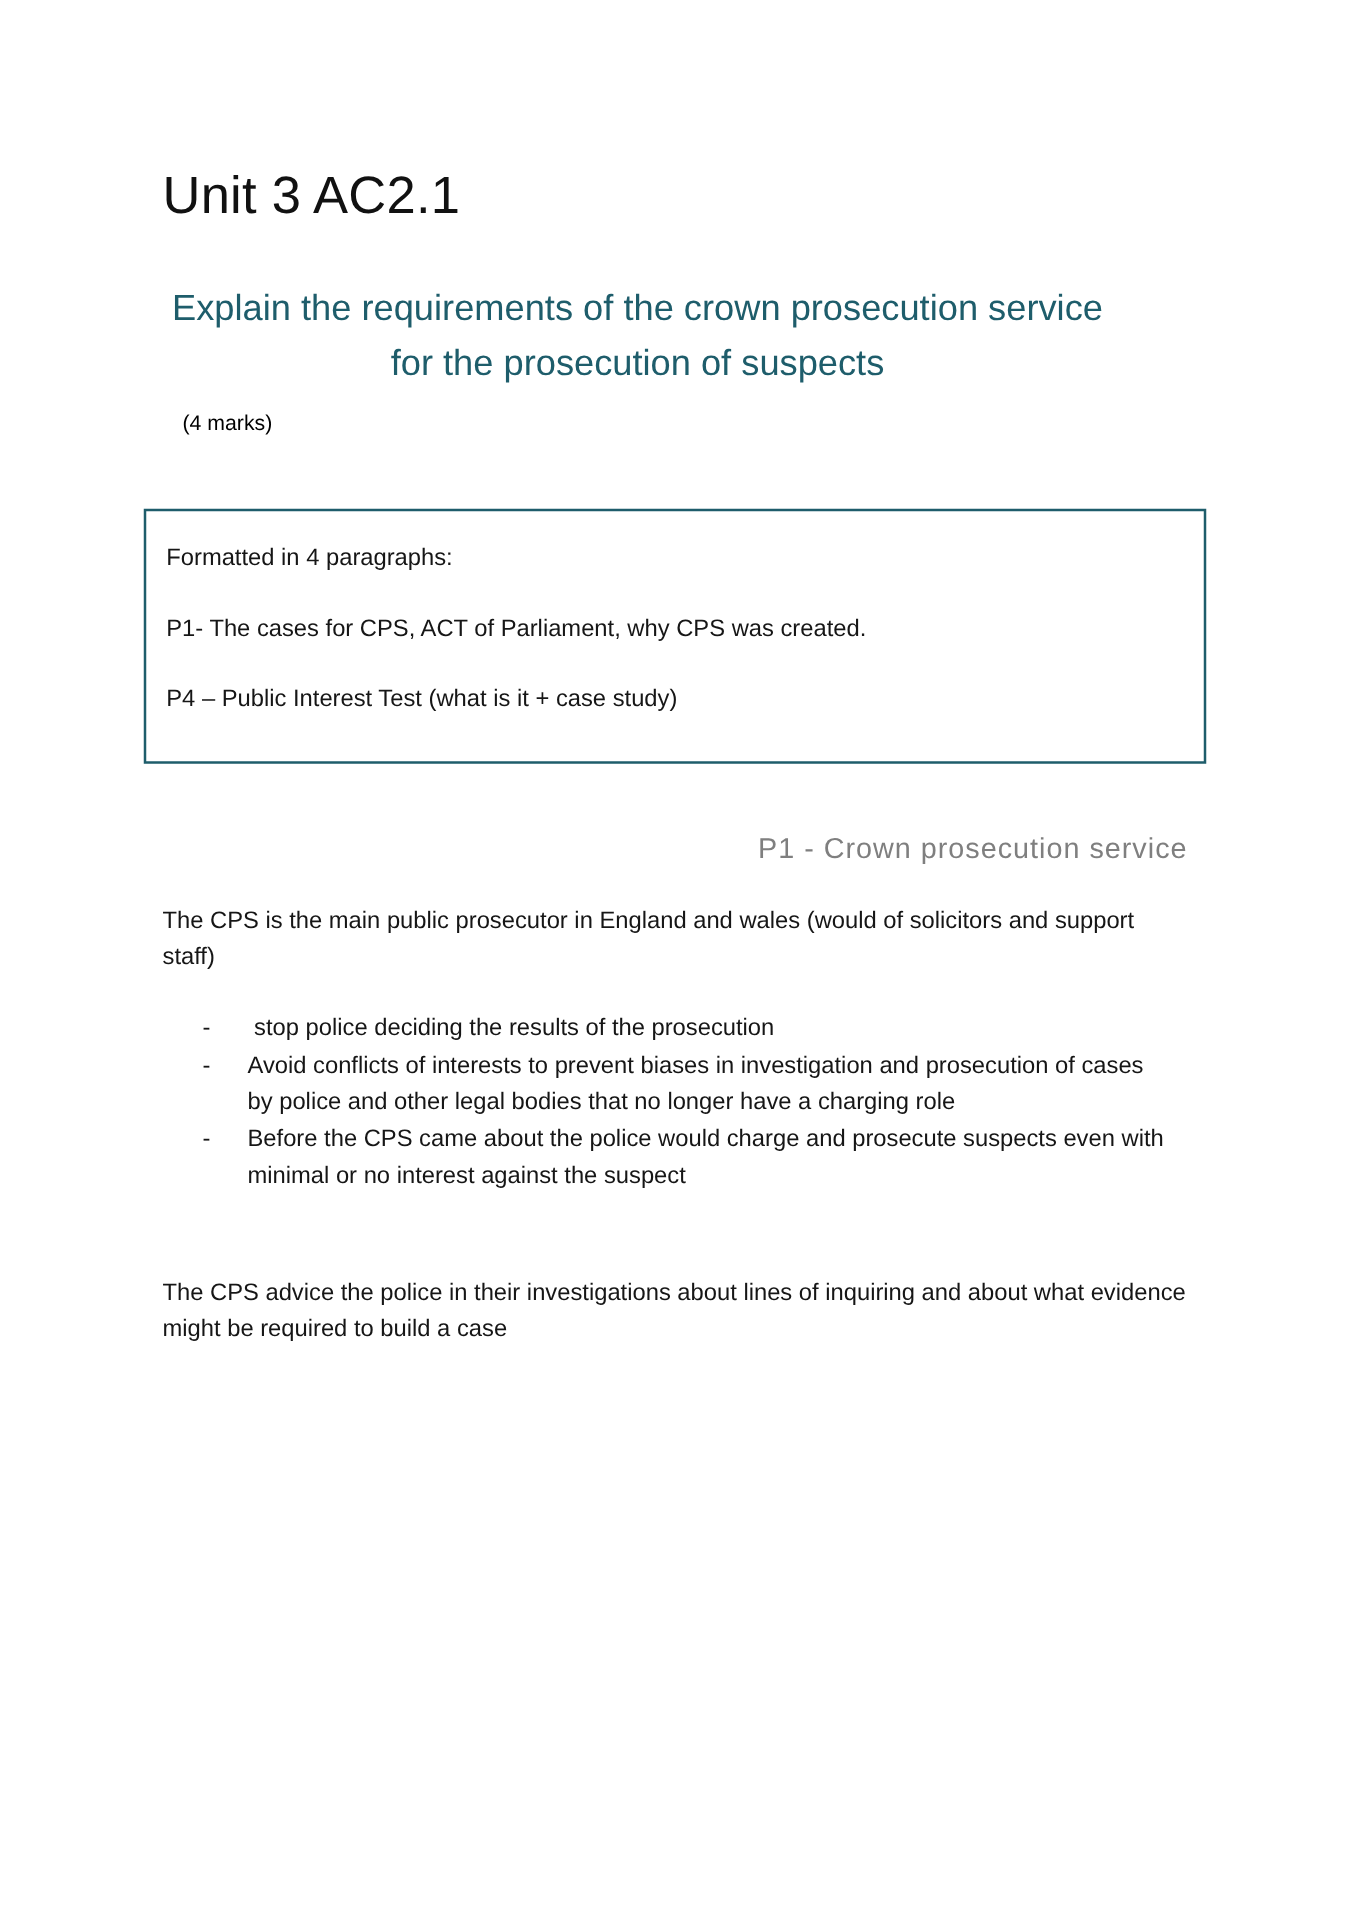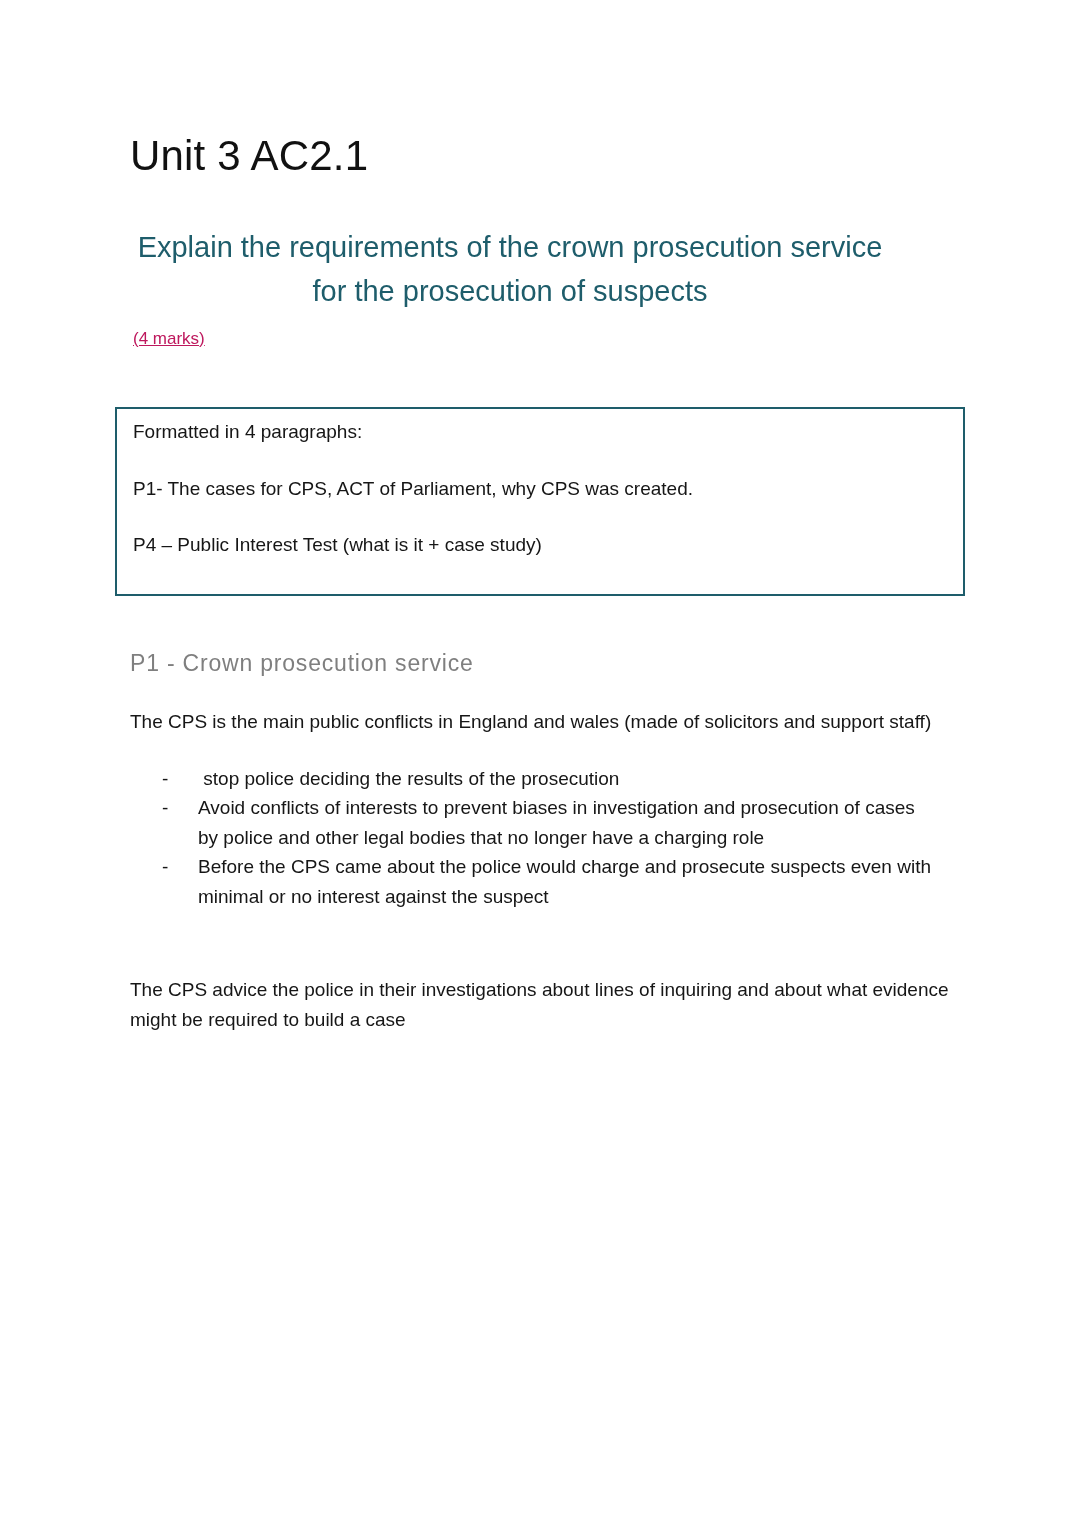--- a/index.html
+++ b/index.html
@@ -32,42 +32,42 @@
     font-size: 29px;
     font-weight: 400;
     color: var(--accent_teal, #1e5d6b);
     line-height: 1.5;
     margin: 0 0 16px 0;
     max-width: 760px;
     text-align: center;
   }
   .marks {
     font-size: 17px;
-    margin: 3px;
-    color: #be185d;
-    text-decoration: underline;
+    margin: 16px;
+    color: #000000;
   }
   .plan-box {
     border: 2px solid var(--accent_teal, #1e5d6b);
     margin: 58px -15px 0 -15px;
-    padding: 9px 20px 6px 16px;
+    padding: 24px 20px 6px 16px;
     box-sizing: border-box;
   }
   .plan-line {
     font-size: 19px;
     line-height: 1.5;
     margin: 0 0 28px 0;
     color: #161616;
   }
   .section-heading {
     font-size: 23px;
     color: var(--section_gray, #7f7f7f);
     font-weight: 400;
     letter-spacing: 0.8px;
     margin: 54px 0 30px 0;
+    text-align: right;
   }
   .para {
     font-size: 19px;
     line-height: 1.55;
     margin: 0 0 28px 0;
     color: #161616;
     max-width: 820px;
   }
   .bullets {
     margin: 4px 0 0 32px;
@@ -104,21 +104,21 @@
     <p class="marks">(4 marks)</p>
 
     <div class="plan-box">
       <p class="plan-line">Formatted in 4 paragraphs:</p>
       <p class="plan-line">P1- The cases for CPS, ACT of Parliament, why CPS was created.</p>
       <p class="plan-line">P4 – Public Interest Test (what is it + case study)</p>
     </div>
 
     <h3 class="section-heading">P1 - Crown prosecution service</h3>
 
-    <p class="para">The CPS is the main public conflicts in England and wales (made of solicitors and support staff)</p>
+    <p class="para">The CPS is the main public prosecutor in England and wales (would of solicitors and support staff)</p>
 
 
     <div class="bullets">
       <div class="bullet">
         <span class="dash">-</span>
         <span class="bullet-text"> stop police deciding the results of the prosecution</span>
       </div>
       <div class="bullet">
         <span class="dash">-</span>
         <span class="bullet-text">Avoid conflicts of interests to prevent biases in investigation and prosecution of cases by police and other legal bodies that no longer have a charging role</span>

